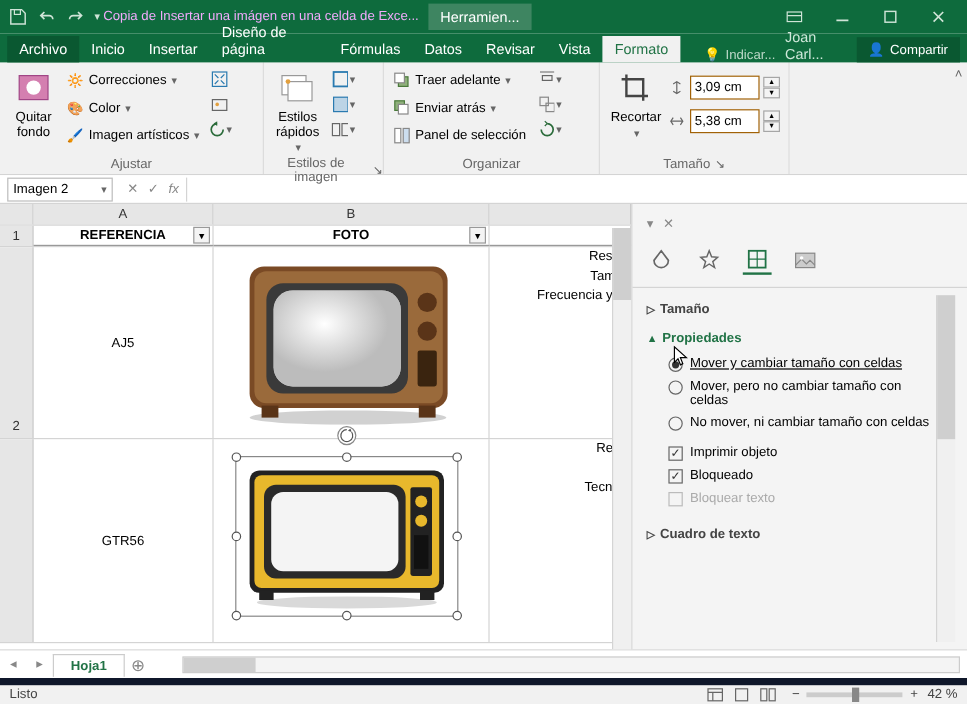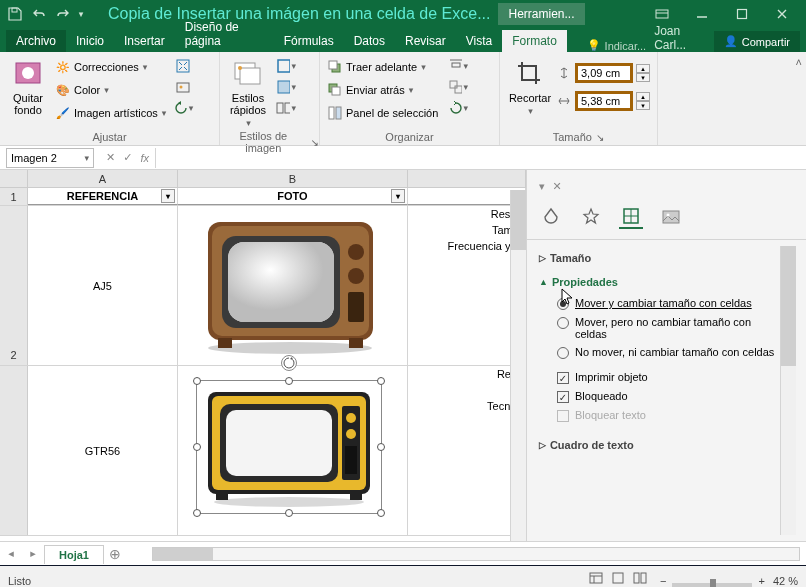--- a/index.html
+++ b/index.html
@@ -1,20 +1,20 @@
 <!DOCTYPE html>
 <html><head>
 <meta charset="utf-8">
 <style>
 *{box-sizing:border-box;margin:0;padding:0;font-family:"Segoe UI",Tahoma,sans-serif;font-size:11px;-webkit-font-smoothing:antialiased}
 body{width:806px;height:587px;overflow:hidden;background:#fff}
 .titlebar{height:28px;background:#0e6b3d;color:#fff;display:flex;align-items:center;padding:0 4px;position:relative}
 .titlebar .qat{display:flex;align-items:center;gap:2px}
 .titlebar .qicon{width:22px;height:22px;display:flex;align-items:center;justify-content:center;color:#cfe4d7;cursor:pointer}
-.titlebar .title{margin-left:22px;color:#5eead4;font-size:16px}
+.titlebar .title{margin-left:0;color:#f0abfc;font-size:11px}
 .titlebar .tools-tab{position:relative;margin-left:8px;padding:4px 10px;background:#3e8561;font-size:12px;color:#fff}
 .titlebar .wincontrols{margin-left:auto;display:flex;align-items:center}
 .titlebar .winbtn{width:40px;height:28px;display:flex;align-items:center;justify-content:center;color:#cfe4d7;cursor:pointer}
 .ribtabs{height:24px;background:#0e6b3d;display:flex;align-items:flex-end;padding:0 6px;color:#fff;position:relative}
 .ribtabs .ftab{padding:4px 10px;font-size:12px;cursor:pointer;color:#fff}
 .ribtabs .ftab.file{background:#0a5831}
 .ribtabs .ftab.active{background:#f1f1f1;color:#217346}
 .ribtabs .tell{margin-left:20px;display:flex;align-items:center;gap:4px;color:#bcd8c8;cursor:text}
 .ribtabs .user{margin-left:auto;color:#cfe8da;font-size:12px;padding:0 8px}
 .ribtabs .share{background:#0a5831;padding:4px 10px;display:flex;align-items:center;gap:4px}
@@ -23,21 +23,21 @@
 .group .gbody{flex:1;display:flex;align-items:flex-start;padding:4px}
 .group .glabel{height:16px;text-align:center;font-size:11px;color:#666;display:flex;align-items:center;justify-content:center;gap:4px}
 .bigbtn{width:48px;display:flex;flex-direction:column;align-items:center;justify-content:center;text-align:center;gap:2px;padding:2px;cursor:pointer}
 .bigbtn .bicon{width:32px;height:32px;display:flex;align-items:center;justify-content:center}
 .smallbtns{display:flex;flex-direction:column;gap:1px}
 .srow{display:flex;align-items:center;gap:3px;height:22px;padding:0 3px;cursor:pointer;white-space:nowrap}
 .sicon{width:16px;height:16px;display:inline-flex;align-items:center;justify-content:center}
 .dd{font-size:9px;color:#666;margin-left:1px}
 .tinyico{width:20px;height:20px;display:inline-flex;align-items:center;justify-content:center;cursor:pointer}
 .size-row{display:flex;align-items:center;height:22px;gap:3px}
-.size-input{width:58px;height:20px;border:3px solid #a16207;background:#fff;display:flex;align-items:center;padding:0 3px;font-size:11px}
+.size-input{width:58px;height:20px;border:1px solid #a16207;background:#fff;display:flex;align-items:center;padding:0 3px;font-size:11px}
 .spin{width:14px;display:flex;flex-direction:column}
 .spin div{height:9px;border:1px solid #a6a6a6;background:#f4f4f4;font-size:7px;text-align:center;line-height:7px;cursor:pointer}
 .dialoglaunch{font-size:10px;color:#666;cursor:pointer}
 .formulabar{height:24px;background:#fff;border-bottom:1px solid #d4d4d4;display:flex;align-items:center}
 .namebox{width:88px;height:20px;margin:0 6px;border:1px solid #bcbcbc;display:flex;align-items:center;padding:0 4px;justify-content:space-between;cursor:text}
 .fxbtns{display:flex;align-items:center;gap:8px;padding:0 6px;color:#888}
 .fxinput{flex:1;height:20px;border-left:1px solid #d4d4d4;padding:0 6px;cursor:text}
 .workspace{display:flex;height:calc(587px - 28px - 24px - 94px - 24px - 24px - 22px)}
 .sheetarea{flex:1;display:flex;flex-direction:column;background:#fff}
 .colheads{display:flex;height:18px;border-bottom:1px solid #ccc}
@@ -72,21 +72,21 @@
 .check{width:12px;height:12px;border:1px solid #666;flex-shrink:0;margin-top:1px;display:flex;align-items:center;justify-content:center;font-size:10px;color:#333}
 .check.disabled{border-color:#bbb}
 .radio-row span,.check-row span{flex:1}
 .check-row.disabled{color:#aaa}
 .sheettabs{height:24px;background:#fff;border-top:1px solid #d4d4d4;display:flex;align-items:center}
 .navtri{width:22px;text-align:center;color:#888;cursor:pointer}
 .tab{padding:3px 14px;border:1px solid #ccc;border-bottom:none;background:#fff;position:relative;bottom:-1px;cursor:pointer;font-weight:bold;color:#217346}
 .addtab{width:22px;text-align:center;color:#888;cursor:pointer;font-size:14px}
 .hscroll{flex:1;height:14px;margin:0 6px;border:1px solid #ccc;background:#f4f4f4;position:relative;cursor:pointer}
 .hscroll-thumb{position:absolute;left:0;top:0;bottom:0;width:60px;background:#cfcfcf}
-.statusbar{height:22px;background:#f1f1f1;border-top:1px solid #0f172a;display:flex;align-items:flex-end;padding:0 8px;color:#444;font-size:11px}
+.statusbar{height:22px;background:#f1f1f1;border-top:6px solid #0f172a;display:flex;align-items:center;padding:0 8px;color:#444;font-size:11px}
 .statusbar .views{margin-left:auto;display:flex;gap:2px}
 .viewbtn{width:20px;height:18px;display:flex;align-items:center;justify-content:center;cursor:pointer;color:#666}
 .zoomslider{width:80px;height:4px;background:#ccc;margin:0 6px;position:relative;cursor:pointer}
 .zoomslider .zthumb{position:absolute;left:38px;top:-4px;width:6px;height:12px;background:#888}
 .vscroll{width:16px;background:#f0f0f0;border-left:1px solid #d4d4d4;position:relative}
 .vscroll-thumb{position:absolute;top:0;left:0;right:0;height:60px;background:#cfcfcf}
 </style>
 </head>
 <body>
 

